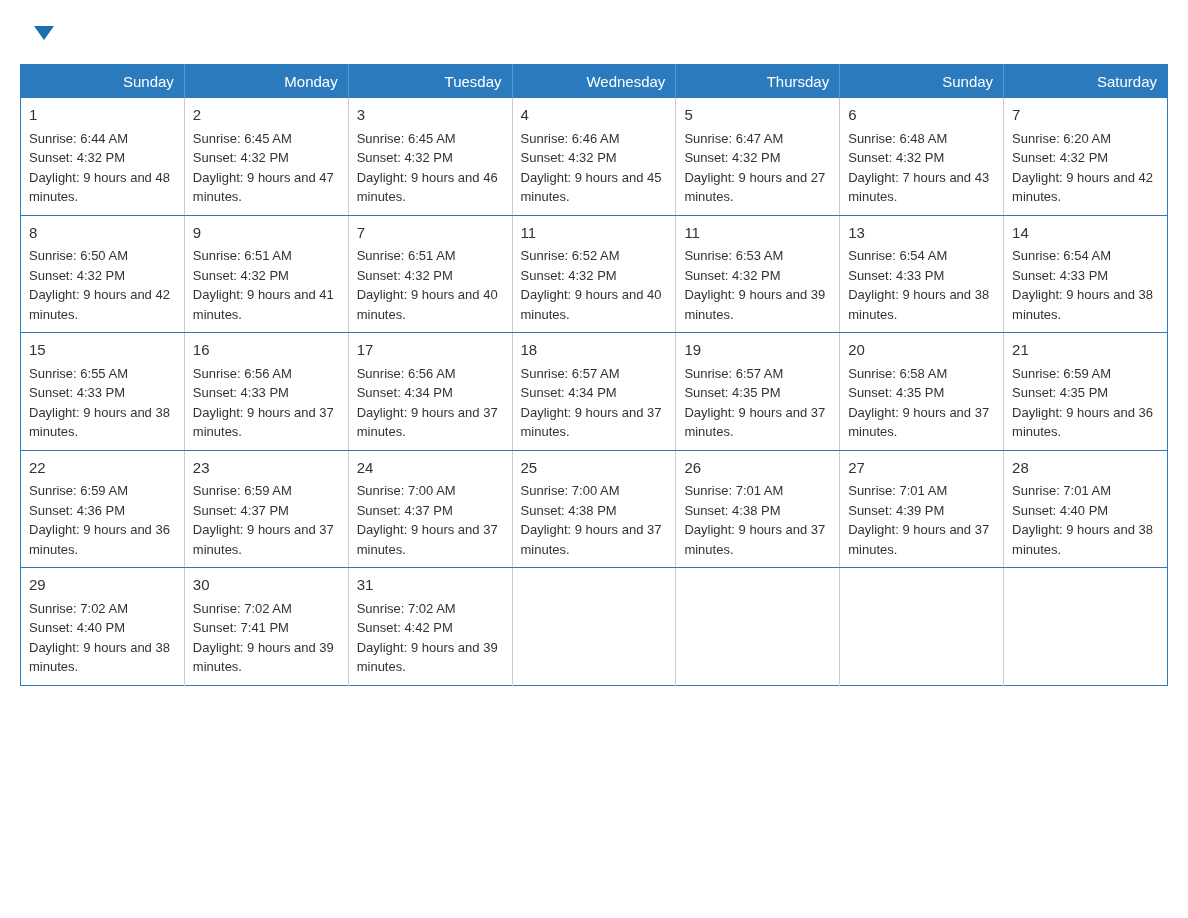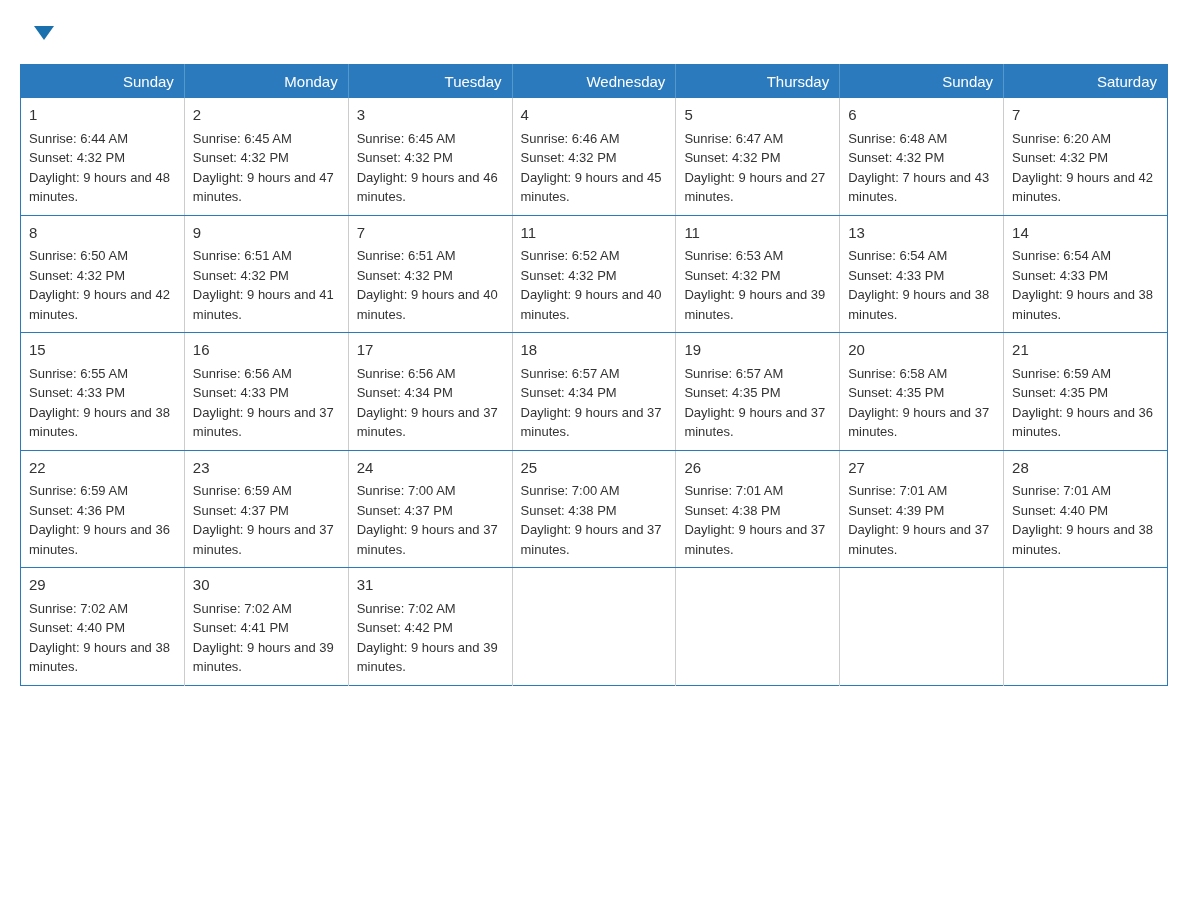--- a/index.html
+++ b/index.html
@@ -163,21 +163,21 @@
         <td><span class="day-number">22</span><span>Sunrise: 6:59 AM</span><br><span>Sunset: 4:36 PM</span><br><span>Daylight: 9 hours and 36 minutes.</span></td>
         <td><span class="day-number">23</span><span>Sunrise: 6:59 AM</span><br><span>Sunset: 4:37 PM</span><br><span>Daylight: 9 hours and 37 minutes.</span></td>
         <td><span class="day-number">24</span><span>Sunrise: 7:00 AM</span><br><span>Sunset: 4:37 PM</span><br><span>Daylight: 9 hours and 37 minutes.</span></td>
         <td><span class="day-number">25</span><span>Sunrise: 7:00 AM</span><br><span>Sunset: 4:38 PM</span><br><span>Daylight: 9 hours and 37 minutes.</span></td>
         <td><span class="day-number">26</span><span>Sunrise: 7:01 AM</span><br><span>Sunset: 4:38 PM</span><br><span>Daylight: 9 hours and 37 minutes.</span></td>
         <td><span class="day-number">27</span><span>Sunrise: 7:01 AM</span><br><span>Sunset: 4:39 PM</span><br><span>Daylight: 9 hours and 37 minutes.</span></td>
         <td><span class="day-number">28</span><span>Sunrise: 7:01 AM</span><br><span>Sunset: 4:40 PM</span><br><span>Daylight: 9 hours and 38 minutes.</span></td>
       </tr>
       <tr>
         <td><span class="day-number">29</span><span>Sunrise: 7:02 AM</span><br><span>Sunset: 4:40 PM</span><br><span>Daylight: 9 hours and 38 minutes.</span></td>
-        <td><span class="day-number">30</span><span>Sunrise: 7:02 AM</span><br><span>Sunset: 4:41 PM</span><br><span>Daylight: 9 hours and 39 minutes.</span></td>
+        <td><span class="day-number">30</span><span>Sunrise: 7:02 AM</span><br><span>Sunset: 7:41 PM</span><br><span>Daylight: 9 hours and 39 minutes.</span></td>
         <td><span class="day-number">31</span><span>Sunrise: 7:02 AM</span><br><span>Sunset: 4:42 PM</span><br><span>Daylight: 9 hours and 39 minutes.</span></td>
         <td class="empty-cell"></td>
         <td class="empty-cell"></td>
         <td class="empty-cell"></td>
         <td class="empty-cell"></td>
       </tr>
     </tbody>
 </table>
 
 </body></html>

